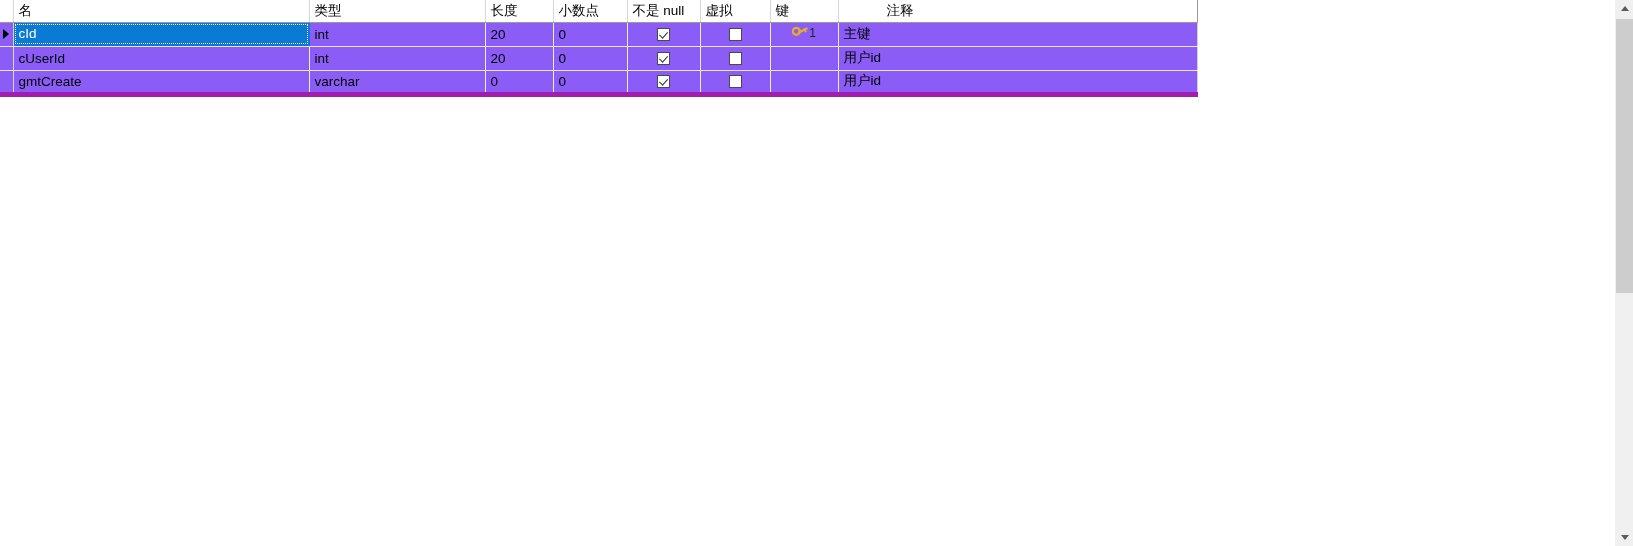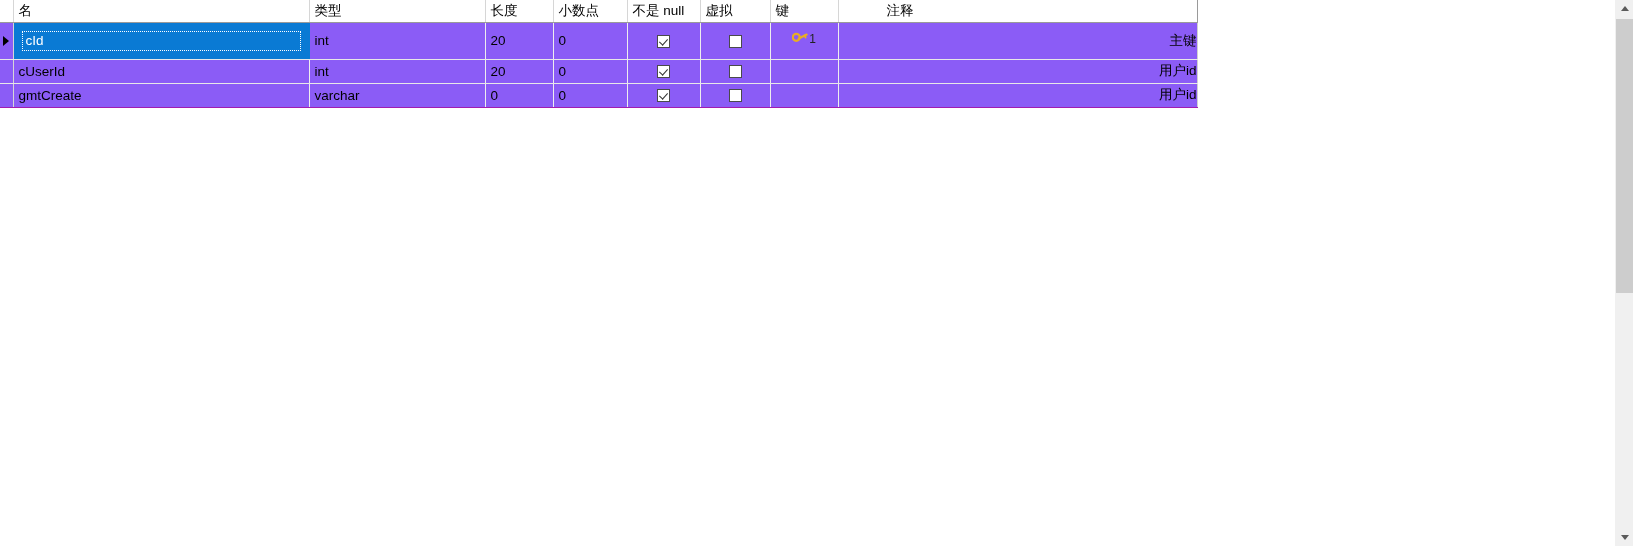--- a/index.html
+++ b/index.html
@@ -93,45 +93,44 @@
     font-size: 13.5px;
     color: #000000;
   }
   .grid tbody td.gutter-cell {
     padding: 0;
     border-right: 1px solid #d6d6d6;
     position: relative;
   }
   .grid tbody td.last-cell {
     border-right: 1px solid #d0d0d0;
-    text-align: right;
   }
   .grid tbody tr:last-child td {
-    border-bottom: 1px solid #a21caf;
+    border-bottom: 5px solid #a21caf;
   }
 
   .cell-center { text-align: center; padding-left: 0 !important; }
 
   
   .row-marker {
     position: absolute;
     left: 3px;
     top: 50%;
     transform: translateY(-50%);
     width: 0; height: 0;
     border-top: 5px solid transparent;
     border-bottom: 5px solid transparent;
     border-left: 6px solid #000000;
   }
 
   
   td.selected-cell {
     background: #0a7ad4 !important;
     color: #ffffff !important;
-    padding: 7px !important;
+    padding: 0 !important;
     border-right: 1px solid #0a7ad4 !important;
   }
   .selected-inner {
     display: block;
     height: 22px;
     line-height: 22px;
     margin: 0px 0 0 0;
     padding: 0 0 0 5px;
     outline: 1px dotted #ffffff;
     outline-offset: -2px;

